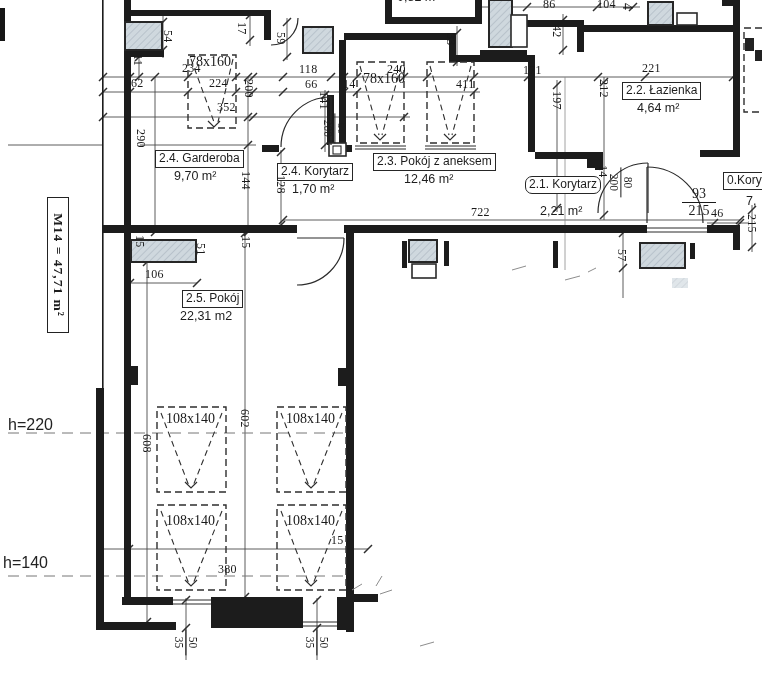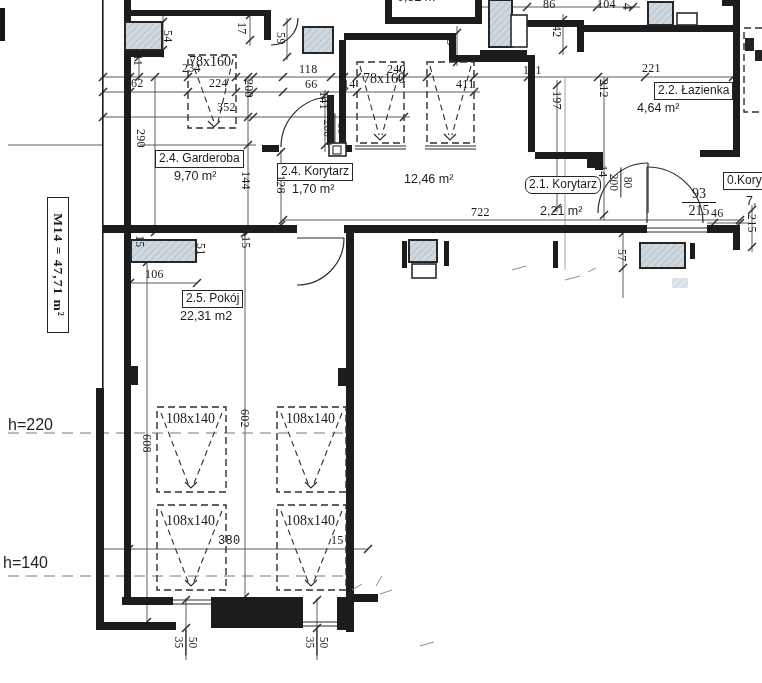--- a/index.html
+++ b/index.html
@@ -230,26 +230,27 @@
   </svg>
 
   <div class="m14 rot90" style="left:-10px;top:254px;width:134px;">M14 = 47,71 m²</div>
 
   <div class="roombox" style="left:155px;top:150px;">2.4. Garderoba</div>
   <div class="area" style="left:174px;top:170px;">9,70 m²</div>
 
   <div class="roombox" style="left:277px;top:163px;">2.4. Korytarz</div>
   <div class="area" style="left:292px;top:183px;">1,70 m²</div>
 
+  <div class="roombox" style="left:373px;top:153px;">2.3. Pokój z aneksem</div>
   <div class="area" style="left:404px;top:173px;">12,46 m²</div>
 
   <div class="roombox" style="left:525px;top:176px;border-radius:7px;">2.1. Korytarz</div>
   <div class="area" style="left:540px;top:205px;">2,21 m²</div>
 
-  <div class="roombox" style="left:654px;top:82px;">2.2. Łazienka</div>
+  <div class="roombox" style="left:622px;top:82px;">2.2. Łazienka</div>
   <div class="area" style="left:637px;top:102px;">4,64 m²</div>
 
   <div class="roombox" style="left:182px;top:290px;">2.5. Pokój</div>
   <div class="area" style="left:180px;top:310px;">22,31 m2</div>
 
   <div class="roombox" style="left:723px;top:172px;">0.Korytarz</div>
   <div class="area" style="left:746px;top:195px;">7,</div>
 
   <div class="area" style="left:397px;top:-9px;">0,82 m</div>
 
@@ -264,21 +265,21 @@
   <div class="dim" style="left:305px;top:78px;">66</div>
   <div class="dim" style="left:343px;top:78px;">14</div>
   <div class="dim" style="left:387px;top:63px;">240</div>
   <div class="dim" style="left:456px;top:78px;">411</div>
   <div class="dim" style="left:523px;top:64px;">171</div>
   <div class="dim" style="left:642px;top:62px;">221</div>
   <div class="dim" style="left:543px;top:-2px;">86</div>
   <div class="dim" style="left:597px;top:-2px;">104</div>
   <div class="dim" style="left:471px;top:206px;">722</div>
   <div class="dim" style="left:145px;top:268px;">106</div>
-  <div class="dim" style="left:218px;top:535px;font-family:Liberation Mono, monospace;">380</div>
+  <div class="dim" style="left:218px;top:563px;">380</div>
   <div class="dim" style="left:711px;top:207px;">46</div>
   <div class="dim" style="left:331px;top:534px;">15</div>
 
   <div class="dim small" style="left:189px;top:55px;">78x160</div>
   <div class="dim small" style="left:363px;top:72px;">78x160</div>
   <div class="dim small" style="left:166px;top:412px;">108x140</div>
   <div class="dim small" style="left:286px;top:412px;">108x140</div>
   <div class="dim small" style="left:166px;top:514px;">108x140</div>
   <div class="dim small" style="left:286px;top:514px;">108x140</div>
 

